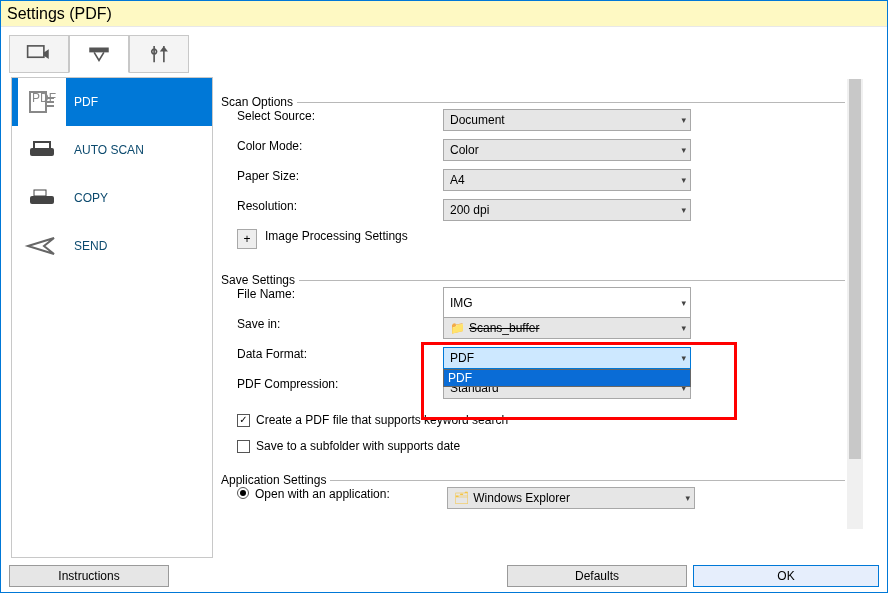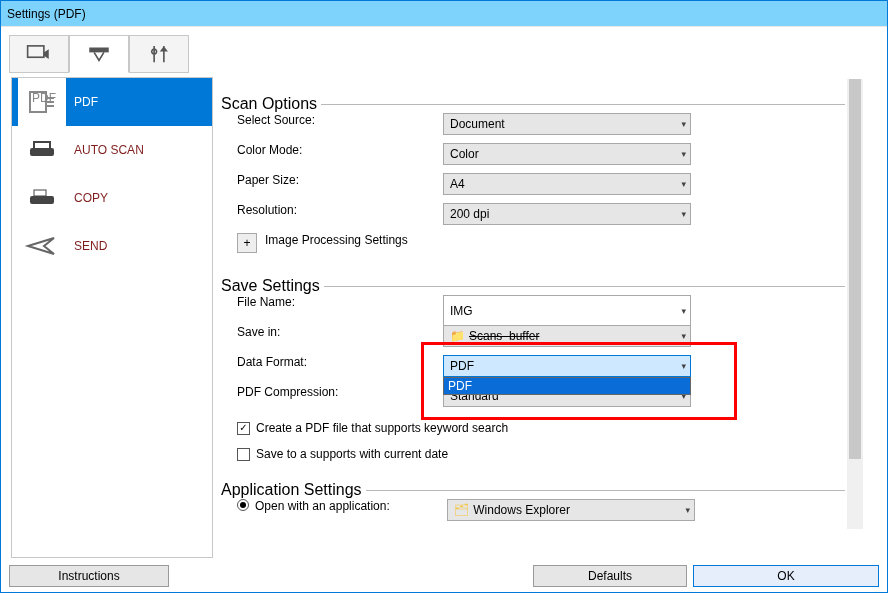--- a/index.html
+++ b/index.html
@@ -8,22 +8,22 @@
     width: 888px; height: 593px;
     border: 1px solid #0078d7;
     background: #fff;
     position: relative;
     display: flex; flex-direction: column;
   }
   .titlebar {
     height: 26px; line-height: 26px;
     padding-left: 6px;
     color: #000;
-    font-size: 12px;
-    background: #7dd3fc;
+    font-size: 16px;
+    background: #fef9c3;
     border-bottom: 1px solid #e8e8e8;
   }
   .tabs-row {
     height: 46px;
     display: flex; align-items: flex-end;
     padding: 0 8px;
     gap: 0;
   }
   .tabbtn {
     width: 60px; height: 38px;
@@ -48,21 +48,21 @@
     background: #fff;
     display: flex; flex-direction: column;
     margin-right: 8px;
   }
   .side-item {
     display: flex; align-items: center;
     height: 48px;
     padding: 0 6px;
     gap: 6px;
     cursor: pointer; user-select: none;
-    color: #7f1d1d;
+    color: #0c4a6e;
   }
   .side-item svg { width: 36px; height: 24px; flex: 0 0 auto; }
   .side-item.sel {
     background: #0078d7; color: #fff;
     position: relative;
   }
   .side-icon-box {
     width: 48px; height: 100%;
     display: flex; align-items: center; justify-content: center;
     background: #fff;
@@ -90,21 +90,21 @@
 
   fieldset.group {
     border: none;
     border-top: 1px solid #b8b8b8;
     margin: 0 0 14px 0;
     padding: 0;
   }
   fieldset.group > legend {
     padding: 0 4px 0 0;
     color: #000;
-    font-size: 16px;
+    font-size: 12px;
     margin-left: 0;
   }
   .row {
     display: flex; align-items: flex-start;
     height: 30px;
     padding-left: 16px;
   }
   .row .lbl { width: 206px; color: #000; }
   .row .val { flex: 0 0 auto; }
 
@@ -187,21 +187,21 @@
   }
   .btn {
     height: 22px;
     border: 1px solid #9a9a9a;
     background: #e6e6e6;
     display: flex; align-items: center; justify-content: center;
     cursor: pointer; user-select: none;
     padding: 0 10px;
   }
   .btn.instructions { width: 160px; }
-  .btn.defaults { width: 154px; }
+  .btn.defaults { width: 180px; }
   .btn.ok { width: 186px; border: 1px solid #0078d7; background: #e6eefc; }
 
   .folder-ico { color: #e8a33d; margin-right: 4px; }
   .appcombo-ico { color: #f5c542; margin-right: 4px; }
 </style>
 </head>
 <body>
 
 <div class="window">
 
@@ -343,21 +343,21 @@
               <span>Standard</span>
               <span class="arrow">▾</span>
             </div>
           </div>
           <div class="chk-row">
             <span class="chk checked"></span>
             <span>Create a PDF file that supports keyword search</span>
           </div>
           <div class="chk-row">
             <span class="chk"></span>
-            <span>Save to a supports with current date</span>
+            <span>Save to a subfolder with supports date</span>
           </div>
         </fieldset>
 
         <fieldset class="group" style="margin-bottom:0">
           <legend>Application Settings</legend>
           <div class="row">
             <span class="radio checked"></span>
             <span class="lbl" style="width:192px">Open with an application:</span>
             <div class="combo val">
               <span><span class="appcombo-ico">🗂</span><span>Windows Explorer</span></span>

